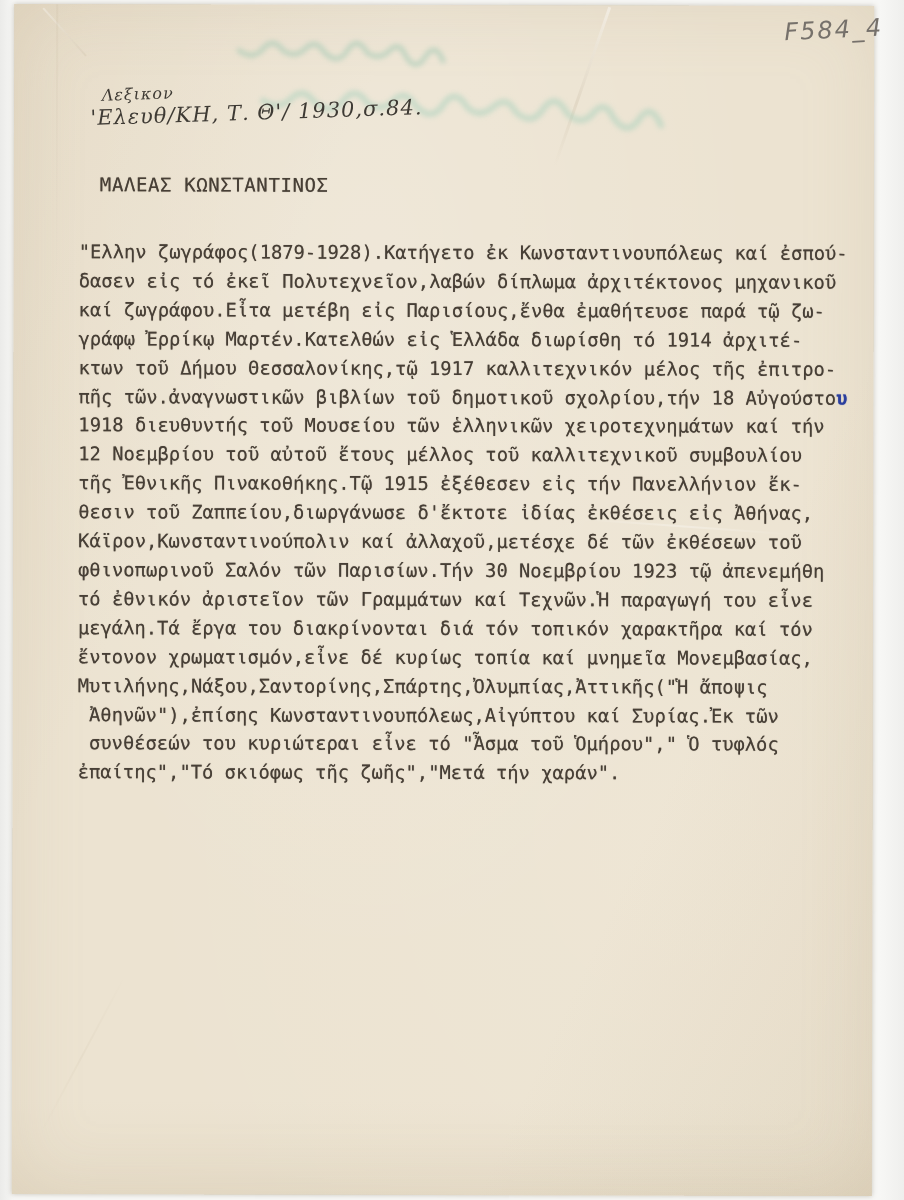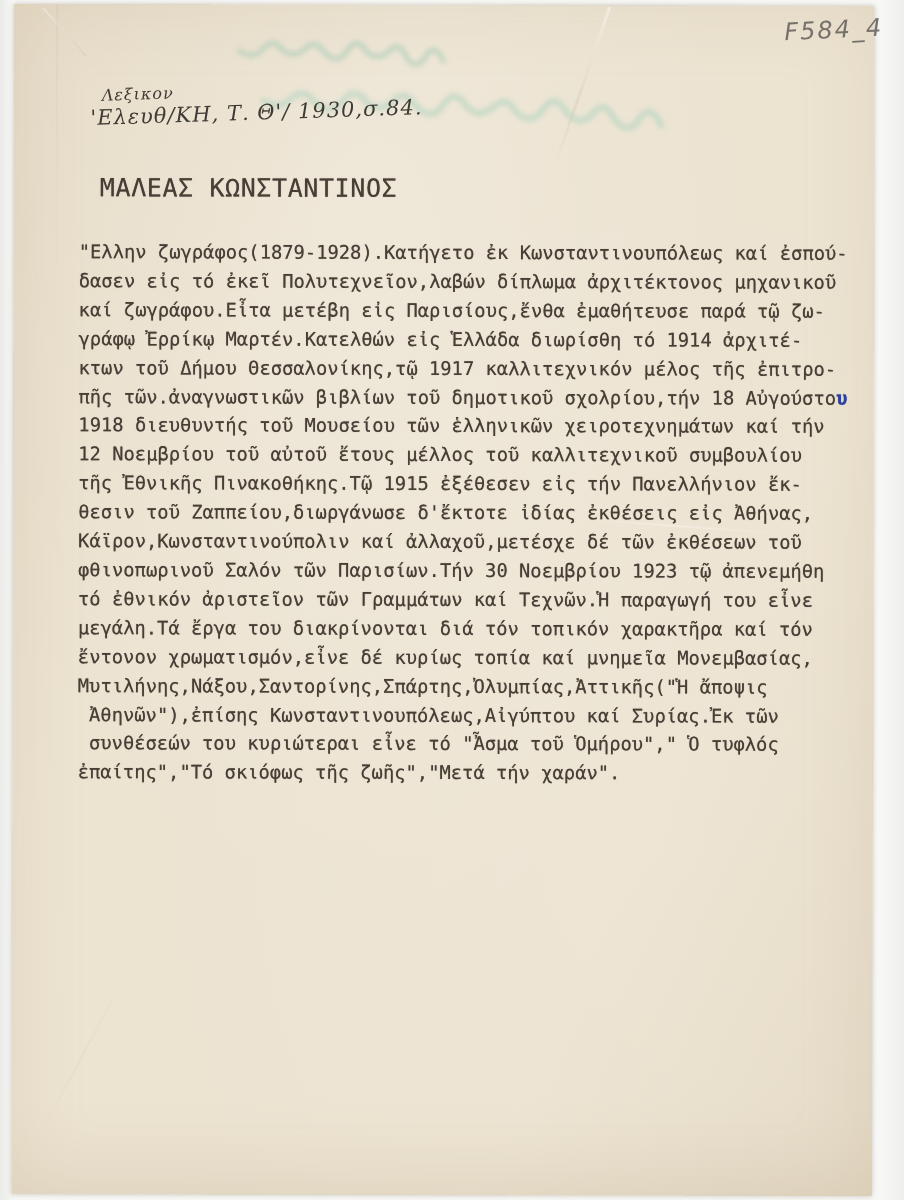--- a/index.html
+++ b/index.html
@@ -36,21 +36,21 @@
   .bleed-2{left:167px;top:84px;}
 
   .hand-note{position:absolute;left:76px;top:76px;color:#3e3a34;transform:rotate(-2deg);
     font-family:"DejaVu Serif",serif;font-style:italic;}
   .hand-note .nl1{font-size:16px;margin:0 0 1px 12px;letter-spacing:1px;}
   .hand-note .nl2{font-size:21px;margin:0;letter-spacing:1px;}
 
   .archive-label{position:absolute;left:770px;top:10px;color:#76716b;font-family:"DejaVu Sans",sans-serif;
     font-style:italic;font-size:24px;letter-spacing:2px;transform:rotate(-3deg);}
 
-  .typed-title{position:absolute;left:86px;top:169px;font-size:25px;color:#473f36;
+  .typed-title{position:absolute;left:86px;top:169px;font-size:19px;color:#473f36;
     letter-spacing:0.6px;text-shadow:0 0 0.7px rgba(62,52,42,0.7);white-space:pre;}
 
   .typed-body{position:absolute;left:65px;top:234px;width:790px;}
   .typed-body p{margin:0;white-space:pre;font-size:18.8px;line-height:28.9px;color:#473f36;
     text-shadow:0 0 0.7px rgba(62,52,42,0.65);}
   .blue-char{color:#2b3f9e;font-weight:bold;text-shadow:0 0 1px rgba(43,63,158,0.8);}
 
   .rust-stain{position:absolute;left:760px;top:67px;width:4px;height:4px;background:transparent;opacity:.85;
     box-shadow:
       3px 3px 1px -2px #a5492b, 2px 10px 1px -2px #8f3c22, 4px 19px 1px -3px #b0583a,

